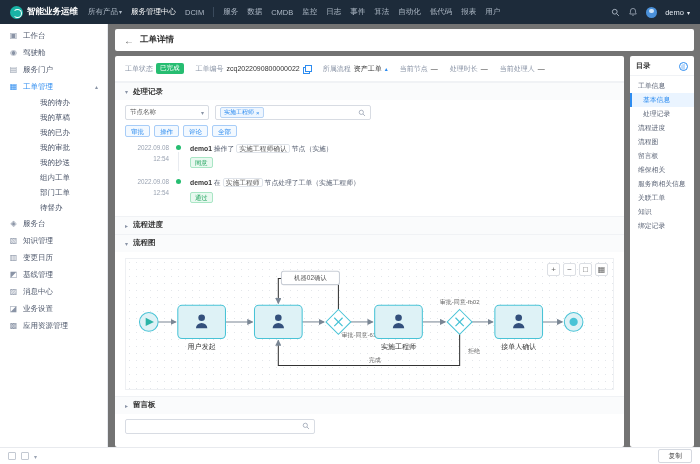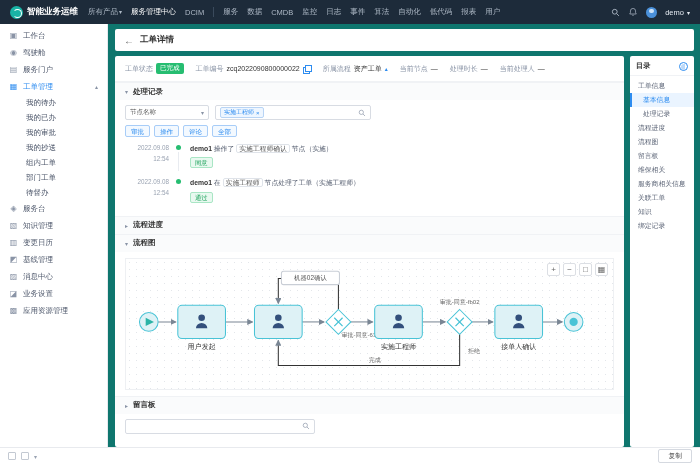--- a/index.html
+++ b/index.html
@@ -1,17 +1,17 @@
 <!DOCTYPE html>
 <html><head>
 <meta charset="utf-8">
 <style>
 *{margin:0;padding:0;box-sizing:border-box}
 html,body{width:700px;height:464px;overflow:hidden}
-.app{position:relative;width:700px;height:464px;background:#0f766e;font-family:"Liberation Sans","DejaVu Sans",sans-serif;color:#333;overflow:hidden}
+.app{position:relative;width:700px;height:464px;background:#737373;font-family:"Liberation Sans","DejaVu Sans",sans-serif;color:#333;overflow:hidden}
 
 .topnav{height:24px;background:#1d2b3a;display:flex;align-items:center;padding:0 10px;gap:10px;font-size:7.5px;color:#aeb9c6;white-space:nowrap}
 .logo{display:flex;align-items:center;gap:4px;color:#fff;font-size:8.5px;font-weight:bold}
 .logo-mark{width:13px;height:13px;border-radius:50%;background:#19b3a6;position:relative;flex:none}
 .logo-mark::after{content:"";position:absolute;left:3px;top:3px;width:7px;height:7px;border-radius:50%;border:1.5px solid #fff;border-left-color:transparent}
 .nav-menu{display:flex;gap:9px;align-items:center}
 .nav-item{cursor:pointer}
 .nav-item.active{color:#fff}
 .nav-caret{font-size:6px;margin-left:1px}
 .nav-divider{width:1px;height:10px;background:#3a4a5c}
@@ -21,21 +21,21 @@
 .avatar::after{content:"";position:absolute;left:3.2px;top:2px;width:4.5px;height:4.5px;border-radius:50%;background:#cfe3f7}
 .user-name{color:#e3e9f0}
 
 .layout{display:flex;height:423px}
 .sidebar{width:108px;background:#fff;border-right:1px solid #e6e9ee;padding-top:3px;font-size:7.5px;color:#4a5468;overflow:hidden;flex:none}
 .side-item{height:17px;display:flex;align-items:center;gap:5px;padding:0 9px;cursor:pointer;white-space:nowrap}
 .si-ico{font-size:8px;color:#8a94a6;width:9px;text-align:center;flex:none}
 .side-item.active{color:#2d8cf0}
 .side-item.active .si-ico{color:#2d8cf0}
 .side-caret{margin-left:auto;font-size:6px;color:#8a94a6}
-.side-sub{height:15px;line-height:15px;padding-left:26px;cursor:pointer;white-space:nowrap}
+.side-sub{height:15px;line-height:15px;padding-left:40px;cursor:pointer;white-space:nowrap}
 
 .main{flex:1;min-width:0;padding:5px 6px 0 7px;display:flex;flex-direction:column}
 .page-head{background:#fff;height:22px;display:flex;align-items:center;gap:6px;padding:0 9px;font-size:8.5px;font-weight:bold;border-radius:2px;flex:none}
 .back-ico{color:#666;font-size:10px;cursor:pointer;font-weight:normal}
 .main-body{display:flex;gap:6px;margin-top:5px;flex:1;min-height:0}
 .content{flex:1;min-width:0;background:#fff;border-radius:2px;overflow:hidden;display:flex;flex-direction:column}
 .info-row{display:flex;align-items:center;gap:12px;padding:7px 10px;font-size:7px;border-bottom:1px solid #f0f2f5;white-space:nowrap;flex:none}
 .field{display:flex;align-items:center}
 .f-label{color:#8a94a6;margin-right:3px}
 .badge-done{background:#26bd71;color:#fff;padding:1px 4px;border-radius:2px;font-size:6.5px}
@@ -145,20 +145,21 @@
       <div class="side-item">
           <span class="si-ico">▤</span>
           <span>服务门户</span>
         </div>
       <div class="side-item active">
           <span class="si-ico">▦</span>
           <span>工单管理</span>
           <span class="side-caret">▴</span>
         </div>
       <div class="side-sub"><span>我的待办</span></div>
+      <div class="side-sub"><span>我的草稿</span></div>
       <div class="side-sub"><span>我的已办</span></div>
       <div class="side-sub"><span>我的审批</span></div>
       <div class="side-sub"><span>我的抄送</span></div>
       <div class="side-sub"><span>组内工单</span></div>
       <div class="side-sub"><span>部门工单</span></div>
       <div class="side-sub"><span>待督办</span></div>
       <div class="side-item">
           <span class="si-ico">◈</span>
           <span>服务台</span>
         </div>

